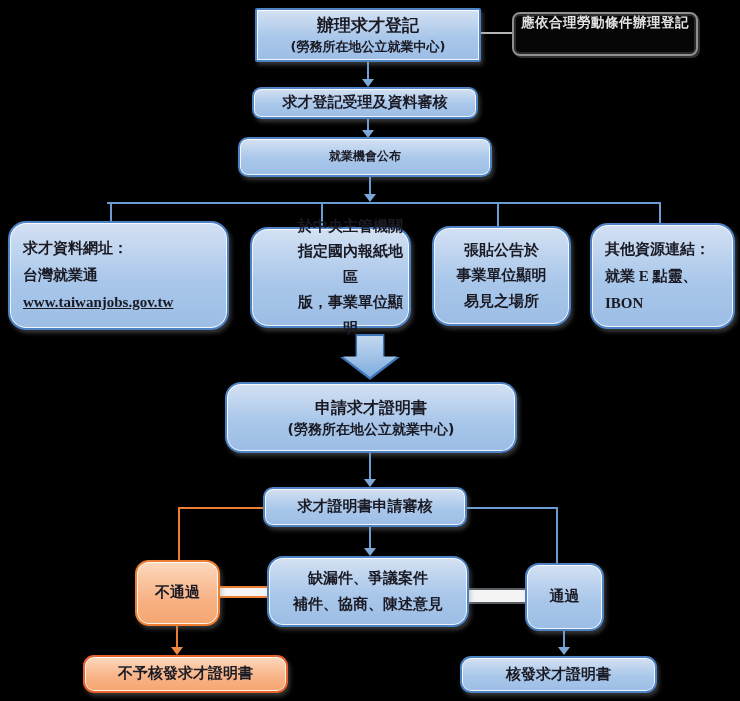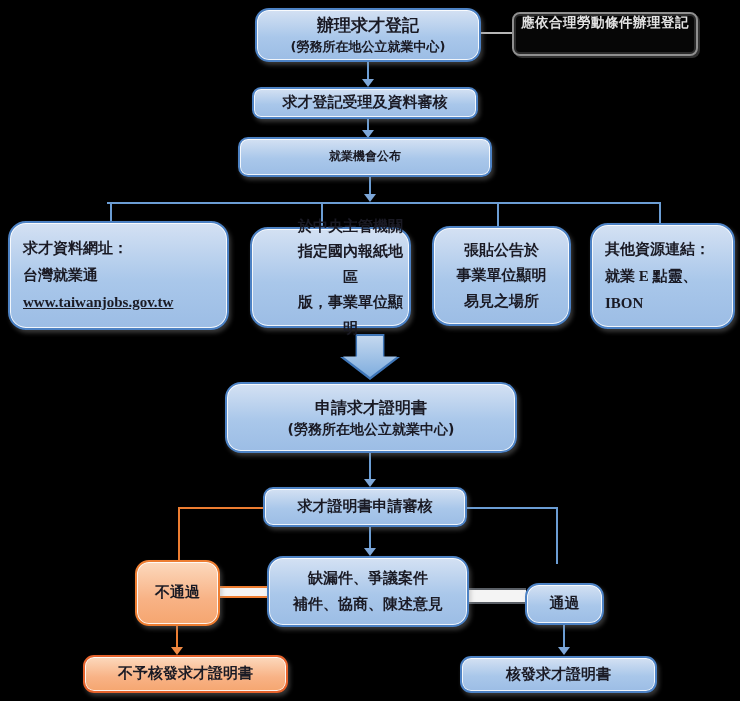--- a/index.html
+++ b/index.html
@@ -78,21 +78,21 @@
 
   <div class="band orangeedge" style="left:220px;top:586px;width:48px;height:12px;"></div>
   <div class="band blueedge" style="left:468px;top:588px;width:58px;height:16px;"></div>
 
   <div class="vl orange" style="left:176px;top:626px;height:22px;"></div>
   <div class="ah orange" style="left:171px;top:647px;"></div>
 
   <div class="vl" style="left:563px;top:621px;height:27px;"></div>
   <div class="ah" style="left:558px;top:647px;"></div>
 
-  <div class="box" style="left:255px;top:8px;width:226px;height:54px;border-radius:14px;">
+  <div class="box" style="left:255px;top:8px;width:226px;height:54px;border-radius:2px;">
     <div class="t-main">辦理求才登記</div>
     <div class="t-sub">(勞務所在地公立就業中心)</div>
   </div>
 
   <div class="note" style="left:512px;top:12px;width:186px;height:44px;">
     <span>應依合理勞動條件辦理登記</span>
   </div>
 
   <div class="box" style="left:252px;top:87px;width:226px;height:32px;border-radius:9px;">
     <div class="t-body">求才登記受理及資料審核</div>
@@ -137,21 +137,21 @@
 
   <div class="box orange" style="left:135px;top:560px;width:85px;height:66px;border-radius:14px;">
     <div class="t-body">不通過</div>
   </div>
 
   <div class="box" style="left:267px;top:556px;width:202px;height:71px;border-radius:16px;line-height:1.7;">
     <div class="t-body">缺漏件、爭議案件</div>
     <div class="t-body">補件、協商、陳述意見</div>
   </div>
 
-  <div class="box" style="left:525px;top:563px;width:79px;height:42px;border-radius:14px;margin-top:20px;">
+  <div class="box" style="left:525px;top:563px;width:79px;height:68px;border-radius:14px;">
     <div class="t-body">通過</div>
   </div>
 
   <div class="box orange" style="left:83px;top:655px;width:205px;height:38px;border-radius:11px;border-color:#e4622c;">
     <div class="t-body">不予核發求才證明書</div>
   </div>
 
   <div class="box" style="left:460px;top:656px;width:197px;height:37px;border-radius:11px;">
     <div class="t-body">核發求才證明書</div>
   </div>

